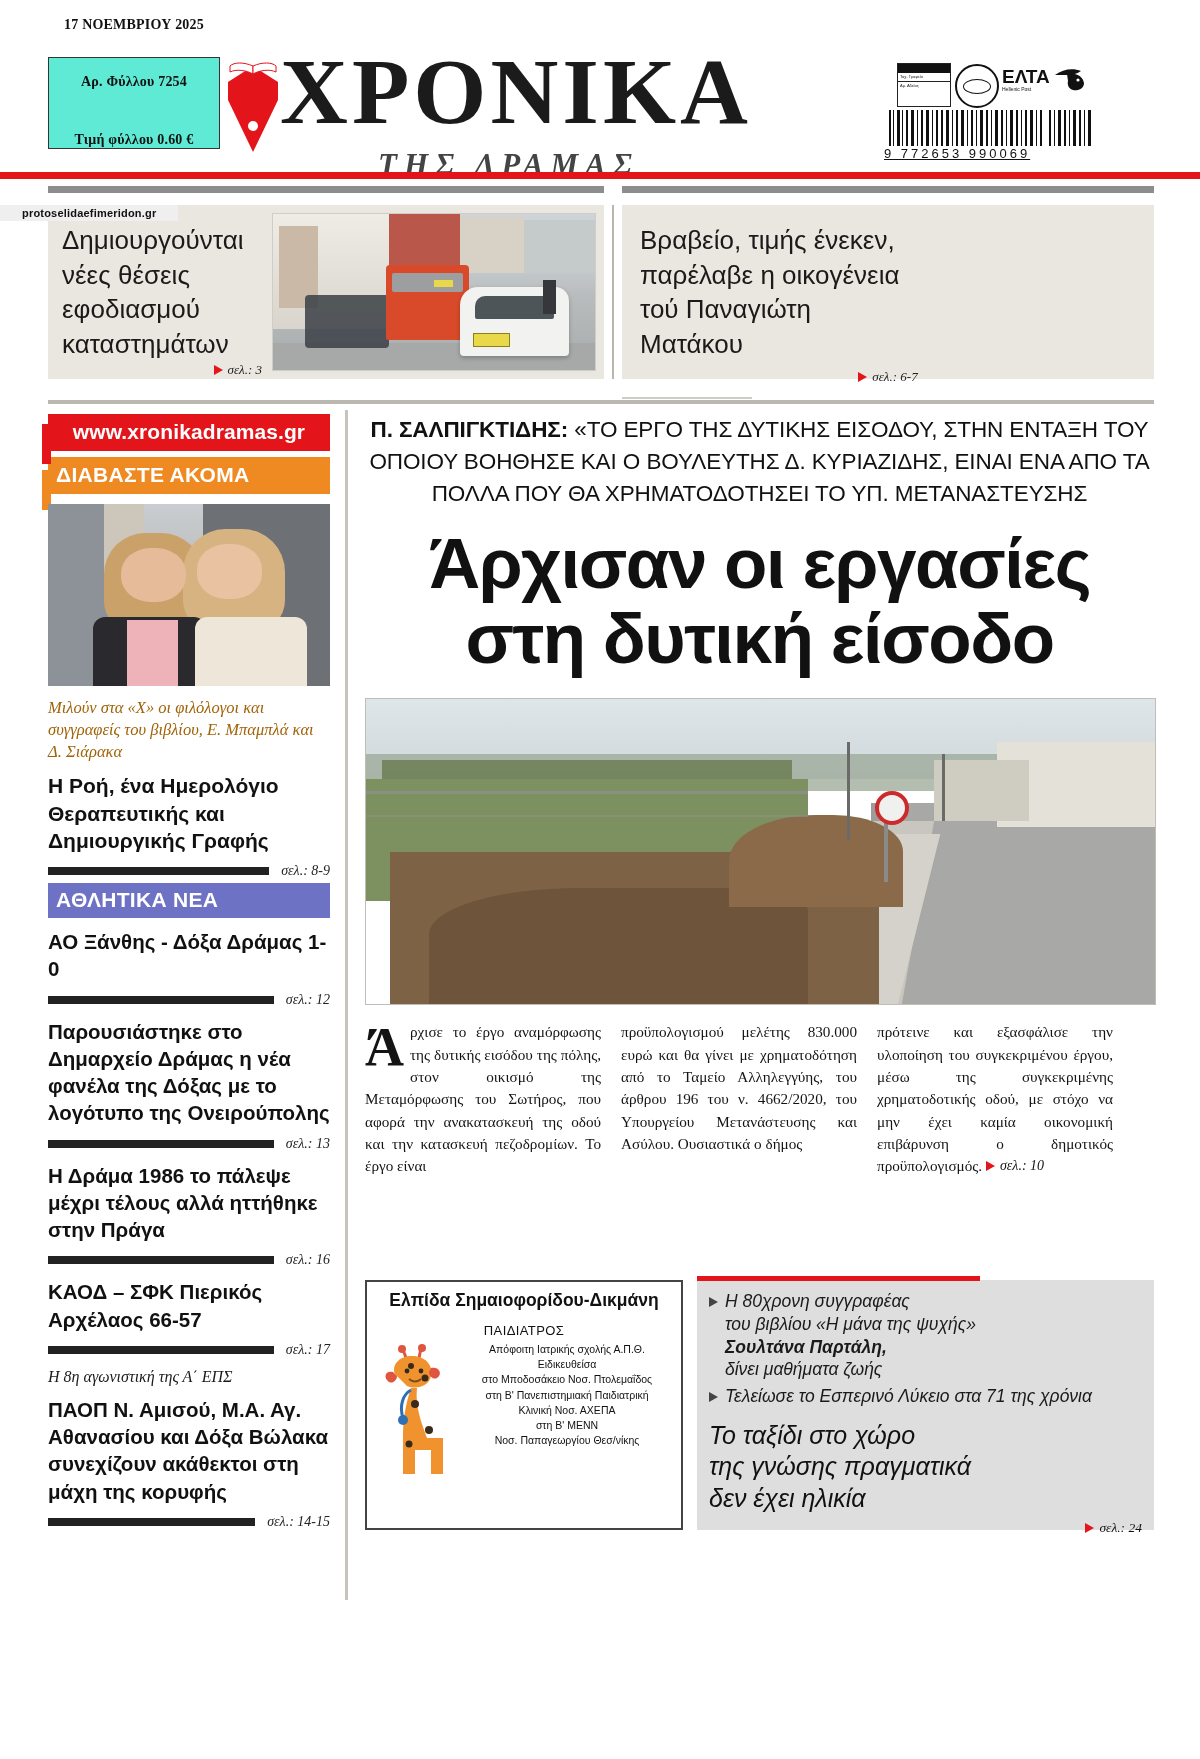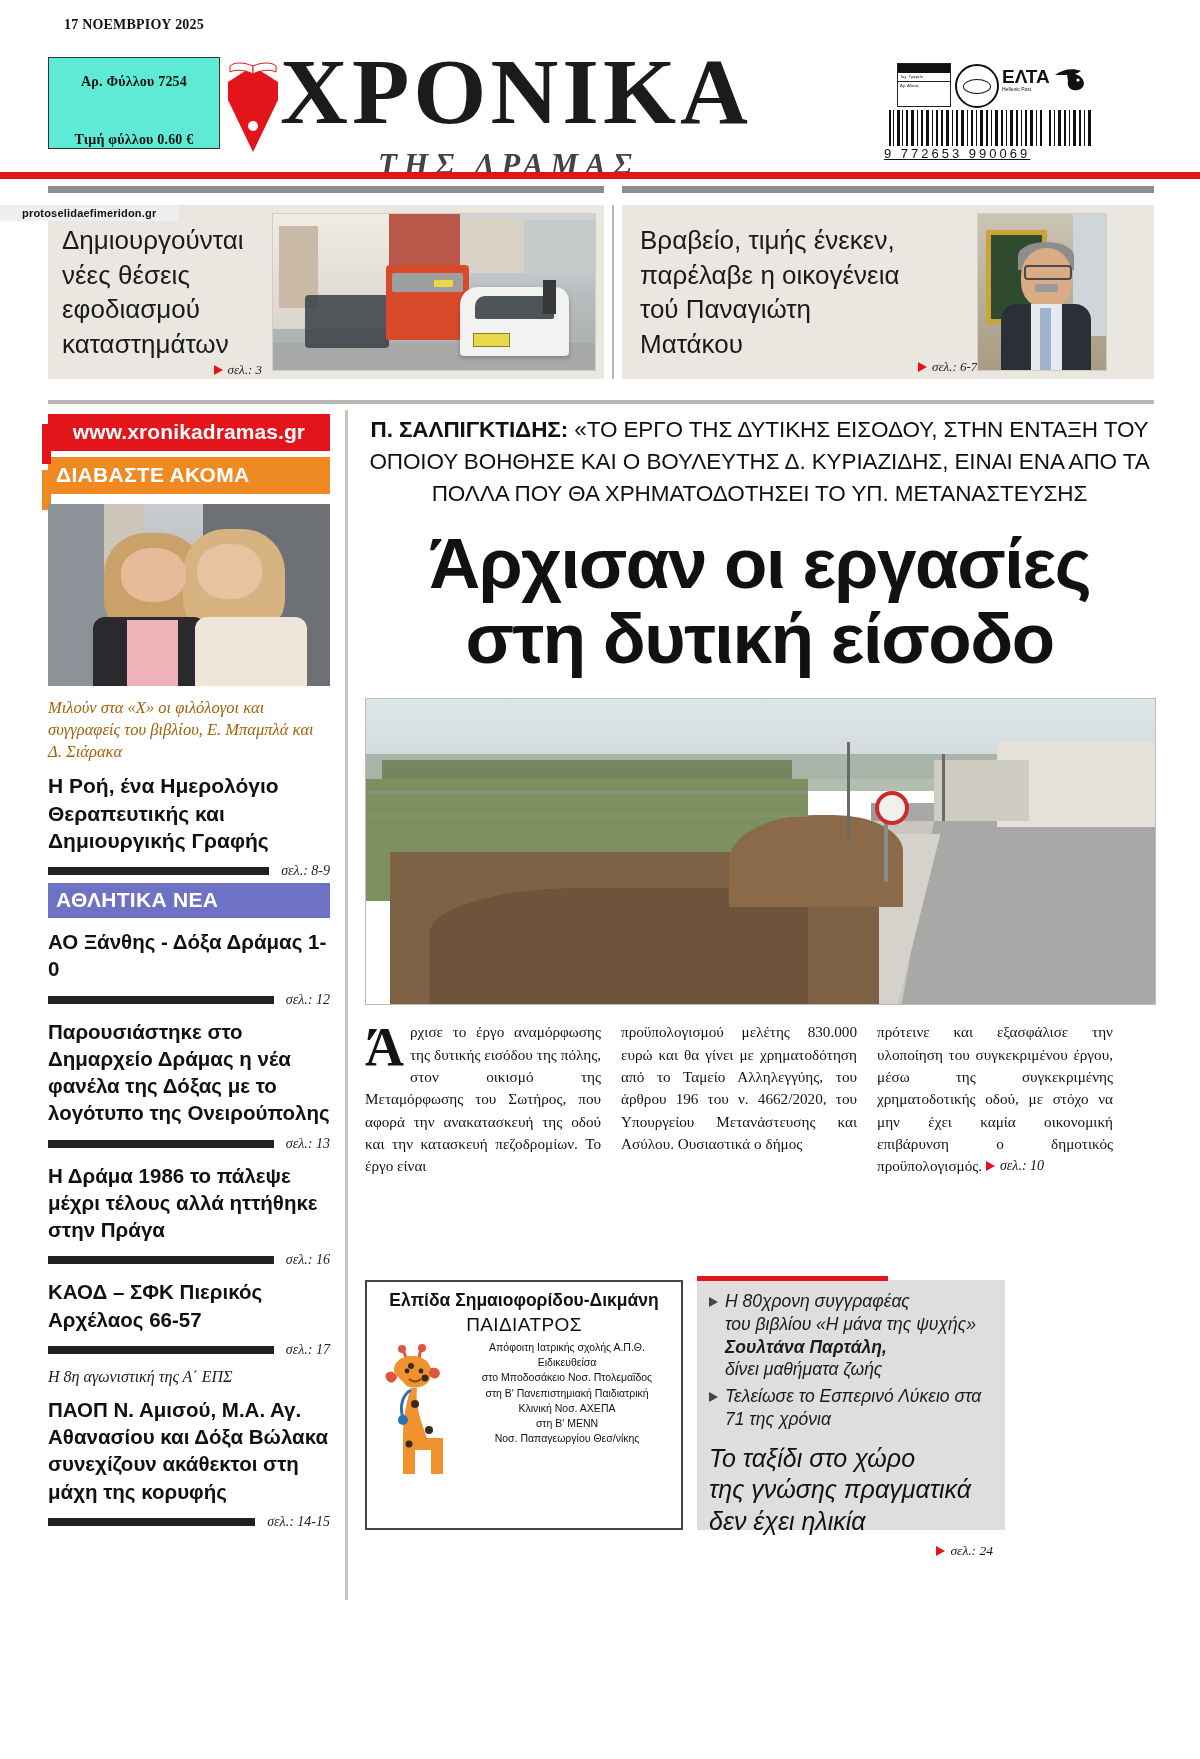--- a/index.html
+++ b/index.html
@@ -58,21 +58,21 @@
   }
 
   
   .teasers{position:absolute;left:0;top:186px;width:1200px;height:214px;}
   .grey-rule{position:absolute;height:7px;background:#8d8d8d;top:0;}
   .teaser{
     position:absolute;top:19px;height:174px;background:#e9e7df;
     display:flex;align-items:stretch;
   }
   .tz-left{left:48px;width:556px;}
-  .tz-right{left:622px;width:532px;}
+  .tz-right{left:622px;width:532px;flex-direction:column;}
   .teaser-txt{
     padding:18px 10px 8px 14px;font-size:26px;line-height:1.33;color:#1a1a1a;
     font-family:"Liberation Sans",sans-serif;font-weight:400;
     display:flex;flex-direction:column;justify-content:flex-start;
   }
   .tz-left .teaser-txt{width:200px;}
   .tz-right .teaser-txt{width:268px;padding-left:18px;}
   .teaser-pg{
     margin-top:auto;align-self:flex-end;display:flex;align-items:center;gap:5px;
     font-family:"Liberation Serif",serif;font-style:italic;font-size:13px;color:#222;
@@ -201,24 +201,24 @@
   .fence2{position:absolute;left:0;top:38%;width:56%;height:2px;background:#8e8e88;opacity:.7;}
 
   
   .article{margin-top:16px;display:flex;gap:20px;}
   .acol{width:236px;font-family:"Liberation Serif",serif;font-size:15.2px;line-height:1.47;text-align:justify;color:#141414;}
   .dropcap{float:left;font-size:54px;line-height:.82;font-weight:700;padding:4px 6px 0 0;font-family:"Liberation Serif",serif;}
   .selref{display:inline-flex;align-items:center;gap:5px;font-style:italic;font-size:14px;white-space:nowrap;}
   .selref .tri{border-left-color:#e4141b;}
 
   
-  .bottom{position:absolute;left:365px;top:880px;width:640px;height:250px;display:flex;gap:14px;}
+  .bottom{position:absolute;left:365px;top:880px;width:789px;height:250px;display:flex;gap:14px;}
   .adbox{width:318px;border:2px solid #444;background:#fff;position:relative;padding:8px 6px;box-sizing:border-box;text-align:center;}
   .ad-name{font-weight:700;font-size:17.5px;color:#111;line-height:1.2;}
-  .ad-role{font-size:19px;color:#111;margin-top:3px;letter-spacing:.4px;}
+  .ad-role{font-size:13px;color:#111;margin-top:12px;letter-spacing:.4px;}
   .ad-lines{font-size:10.5px;line-height:1.45;color:#111;margin-top:4px;padding-left:86px;}
   .ad-foot{font-size:9.3px;line-height:1.5;color:#111;margin-top:6px;}
   .giraffe{position:absolute;left:14px;top:62px;width:86px;height:136px;}
 
   .promo{flex:1;background:#dedede;position:relative;padding:10px 12px 8px;box-sizing:border-box;}
   .promo-top{position:absolute;left:0;top:-4px;width:62%;height:5px;background:#e4141b;}
   .promo-line{display:flex;gap:7px;font-family:"Liberation Sans",sans-serif;font-style:italic;font-size:17.5px;line-height:1.3;color:#1a1a1a;}
   .promo-line .tri{margin-top:7px;flex:none;border-left-color:#444;}
   .promo-b{font-weight:700;font-style:italic;}
   .promo-big{

